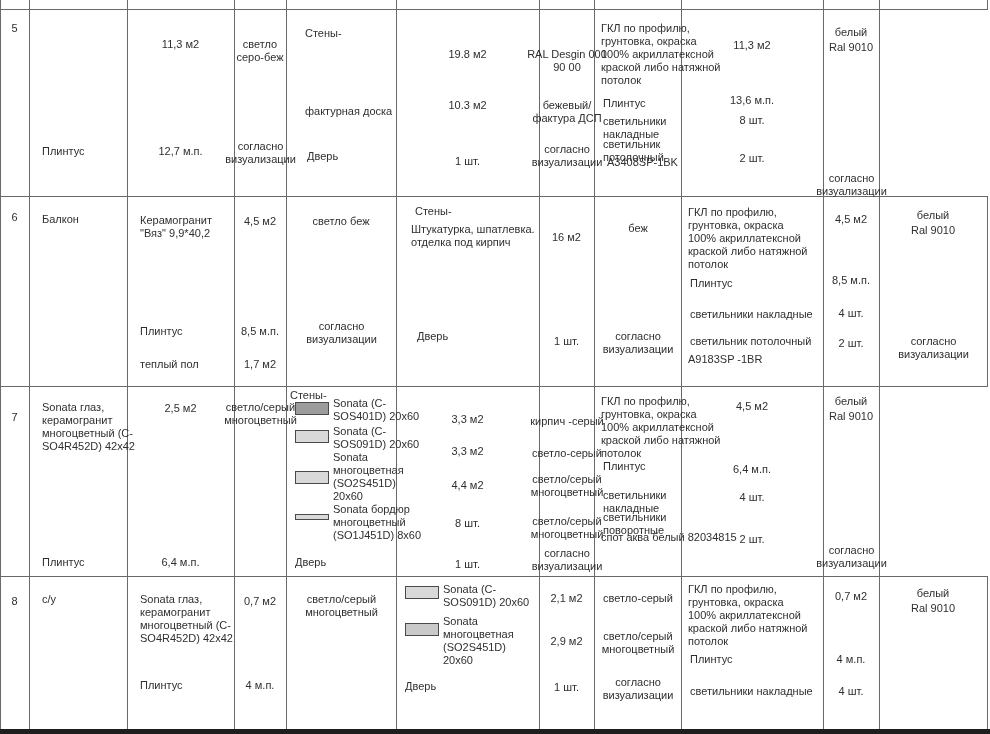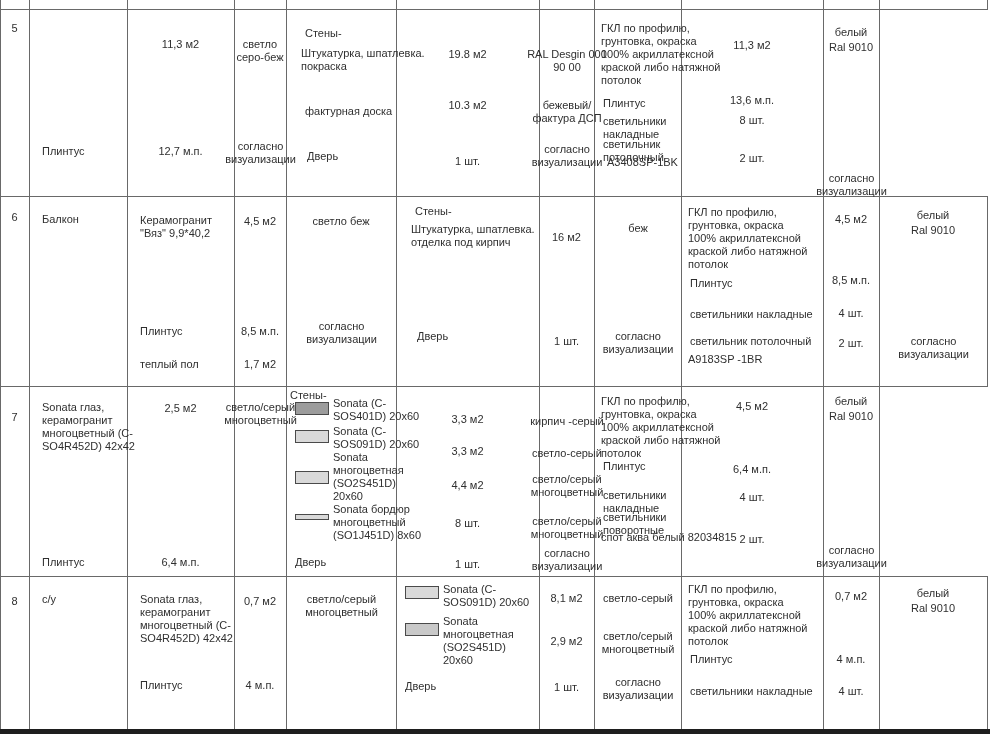--- a/index.html
+++ b/index.html
@@ -55,21 +55,20 @@
       <div class="c">
         <div class="it ctr" style="top:28px">11,3 м2</div>
         <div class="it ctr" style="top:135px">12,7 м.п.</div>
       </div>
       <div class="c">
         <div class="it ctr" style="top:28px">светло серо-беж</div>
         <div class="it mid" style="top:130px;width:76px">согласно визуализации</div>
       </div>
       <div class="c">
         <div class="it" style="top:17px;left:18px">Стены-</div>
-        <div class="it" style="top:37px;left:14px;width:128px">Штукатурка, шпатлевка. покраска</div>
         <div class="it" style="top:95px;left:18px">фактурная доска</div>
         <div class="it" style="top:140px;left:20px">Дверь</div>
       </div>
       <div class="c">
         <div class="it ctr" style="top:38px">19.8 м2</div>
         <div class="it ctr" style="top:89px">10.3 м2</div>
         <div class="it ctr" style="top:145px">1 шт.</div>
       </div>
       <div class="c">
         <div class="it mid" style="top:38px;width:80px">RAL Desgin 000 90 00</div>
@@ -230,21 +229,21 @@
         <div class="it mid" style="top:16px;width:90px">светло/серый многоцветный</div>
       </div>
       <div class="c">
         <span class="sw" style="top: 9px; background: rgb(217, 217, 217);"></span>
         <div class="it" style="top:6px;left:46px;width:92px">Sonata (C-SOS091D) 20x60</div>
         <span class="sw" style="top: 46px; background: rgb(201, 201, 201);"></span>
         <div class="it" style="top:38px;left:46px;width:92px">Sonata многоцветная (SO2S451D) 20x60</div>
         <div class="it" style="top:103px;left:8px">Дверь</div>
       </div>
       <div class="c">
-        <div class="it ctr" style="top:15px">8,1 м2</div>
+        <div class="it ctr" style="top:15px">2,1 м2</div>
         <div class="it ctr" style="top:58px">2,9 м2</div>
         <div class="it ctr" style="top:104px">1 шт.</div>
       </div>
       <div class="c">
         <div class="it mid" style="top:15px;width:84px">светло-серый</div>
         <div class="it mid" style="top:53px;width:86px">светло/серый многоцветный</div>
         <div class="it mid" style="top:99px;width:76px">согласно визуализации</div>
       </div>
       <div class="c">
         <div class="it" style="top:6px;left:6px;width:120px">ГКЛ по профилю, грунтовка, окраска 100% акриллатексной краской либо натяжной потолок</div>

